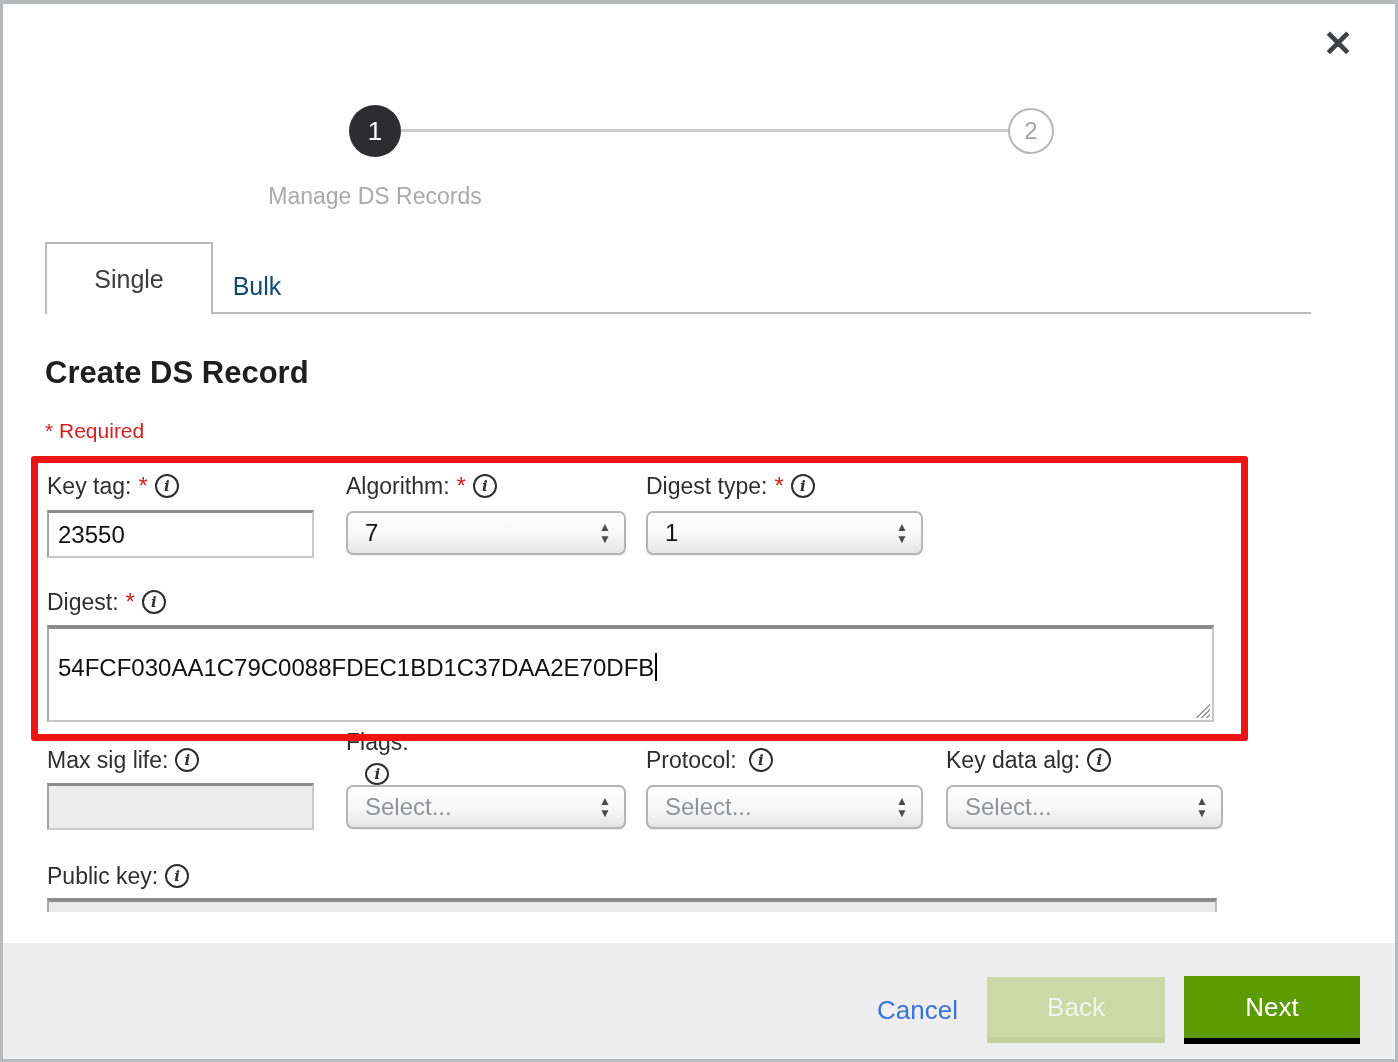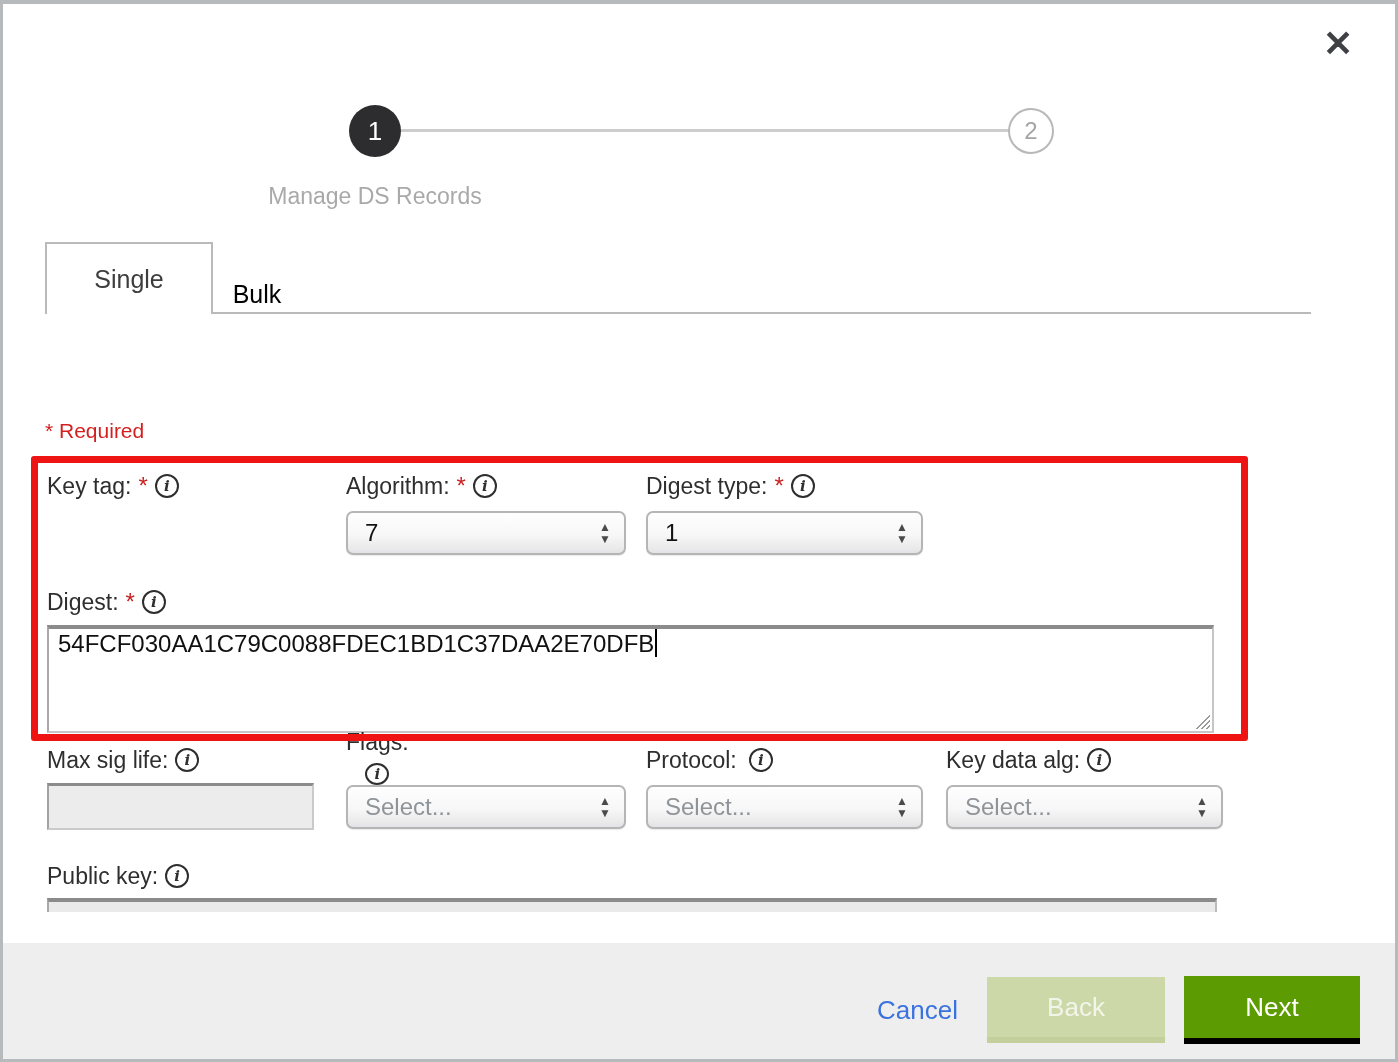--- a/index.html
+++ b/index.html
@@ -17,22 +17,22 @@
   .step-circle { border-radius:50%; display:flex; align-items:center; justify-content:center; box-sizing:border-box; }
   #step-1 { left:346px; top:101px; width:52px; height:52px; background:#2d2d2f; color:#fff; font-size:26px; }
   #step-2 { left:1005px; top:104px; width:46px; height:46px; background:#fff; border:2px solid #b8b8b8; color:#a5a5a5; font-size:24px; }
   .step-label { top:179px; width:400px; text-align:center; color:#a9a9a9; font-size:23px; }
   #step-label-1 { left:172px; } #step-label-2 { left:828px; }
 
   
   #tab-single { left:42px; top:238px; width:168px; height:72px; box-sizing:border-box;
     border:2px solid #bababa; border-bottom:none; background:#fff; display:flex; align-items:center;
     justify-content:center; font-size:25px; color:#3d3d3d; cursor:pointer; z-index:2; }
-  #tab-bulk { left:184px; top:256px; width:140px; height:68px; display:flex; align-items:center;
-    justify-content:center; font-size:25px; color:#000000; cursor:pointer; }
+  #tab-bulk { left:184px; top:248px; width:140px; height:68px; display:flex; align-items:center;
+    justify-content:center; font-size:25px; color:#0c4a6e; cursor:pointer; }
   #tab-rule { left:181px; top:308px; width:1127px; height:2px; background:#bababa; }
 
   #page-title { left:42px; top:351px; font-size:31px; font-weight:bold; color:#1e1e1e; }
   #required-note { left:42px; top:415px; font-size:21px; color:#d41f1f; }
 
   
   #highlight-rect { left:28px; top:452px; width:1217px; height:285px; box-sizing:border-box;
     border:7px solid #ee1414; border-radius:3px; pointer-events:none; z-index:5; }
 
   
@@ -51,23 +51,23 @@
   
   .select { box-sizing:border-box; height:44px; border:2px solid #b5b5b5; border-radius:7px;
     background:linear-gradient(180deg,#fefefe 0%,#f7f7f7 55%,#e9e9ea 90%,#e3e3e5 100%);
     box-shadow:0 1px 1px rgba(0,0,0,0.08); display:flex; align-items:center; justify-content:space-between;
     padding:0 13px 0 17px; font-size:24px; color:#141414; cursor:pointer; }
   .select .placeholder { color:#8f9499; }
   .select-arrows { display:flex; flex-direction:column; align-items:center; gap:4px; }
   .select-arrows span { font-size:12px; line-height:8px; color:#4a4a4a; }
 
   
-  #digest-textarea { left:44px; top:621px; width:1167px; height:108px; box-sizing:border-box; background:#fff;
+  #digest-textarea { left:44px; top:621px; width:1167px; height:97px; box-sizing:border-box; background:#fff;
     border-style:solid; border-width:4px 2px 2px 2px; border-color:#8b8b8b #c6c6c6 #c6c6c6 #a9a9a9;
-    font-size:24px; color:#101010; padding:0 9px; cursor:text; }
+    font-size:24px; color:#101010; padding:24px 9px; cursor:text; }
   #text-caret { display:inline-block; width:2px; height:28px; background:#000; margin-left:1px; vertical-align:text-bottom; }
   #resize-handle { position:absolute; right:2px; bottom:2px; width:16px; height:16px;
     background:repeating-linear-gradient(-45deg, transparent 0 2px, #9a9a9a 2px 3.5px);
     clip-path:polygon(100% 0, 100% 100%, 0 100%); cursor:nwse-resize; }
 
   
   #public-key-textarea { left:44px; top:894px; width:1170px; height:14px; box-sizing:border-box;
     border-style:solid; border-width:4px 2px 0 2px; border-color:#8b8b8b #bbbbbb transparent #a9a9a9;
     background:#eaeaea; }
 
@@ -90,40 +90,42 @@
 
   <div class="abs" id="step-line"></div>
   <div class="abs step-circle" id="step-1">1</div>
   <div class="abs step-circle" id="step-2">2</div>
   <div class="abs step-label" id="step-label-1">Manage DS Records</div>
 
   <div class="abs" id="tab-single">Single</div>
   <div class="abs" id="tab-bulk">Bulk</div>
   <div class="abs" id="tab-rule"></div>
 
+  <div class="abs" id="page-title">Create DS Record</div>
   <div class="abs" id="required-note">* Required</div>
 
   <div class="abs" id="highlight-rect"></div>
 
   <div class="abs field-label" style="left:44px; top:469px;">
     <span>Key tag:</span>
     <span class="star">*</span>
     <span class="info-icon">i</span>
   </div>
   <div class="abs field-label" style="left:343px; top:469px;">
     <span>Algorithm:</span>
     <span class="star">*</span>
     <span class="info-icon">i</span>
   </div>
   <div class="abs field-label" style="left:643px; top:469px;">
     <span>Digest type:</span>
     <span class="star">*</span>
     <span class="info-icon">i</span>
   </div>
 
+  <input class="abs text-input" style="left: 44px; top: 506px; width: 267px; height: 48px;" value="23550">
   <div class="abs select" style="left:343px; top:507px; width:280px;">
     <span>7</span>
     <span class="select-arrows">
       <span>▲</span>
         <span>▼</span>
     </span>
   </div>
   <div class="abs select" style="left:643px; top:507px; width:277px;">
     <span>1</span>
     <span class="select-arrows">

